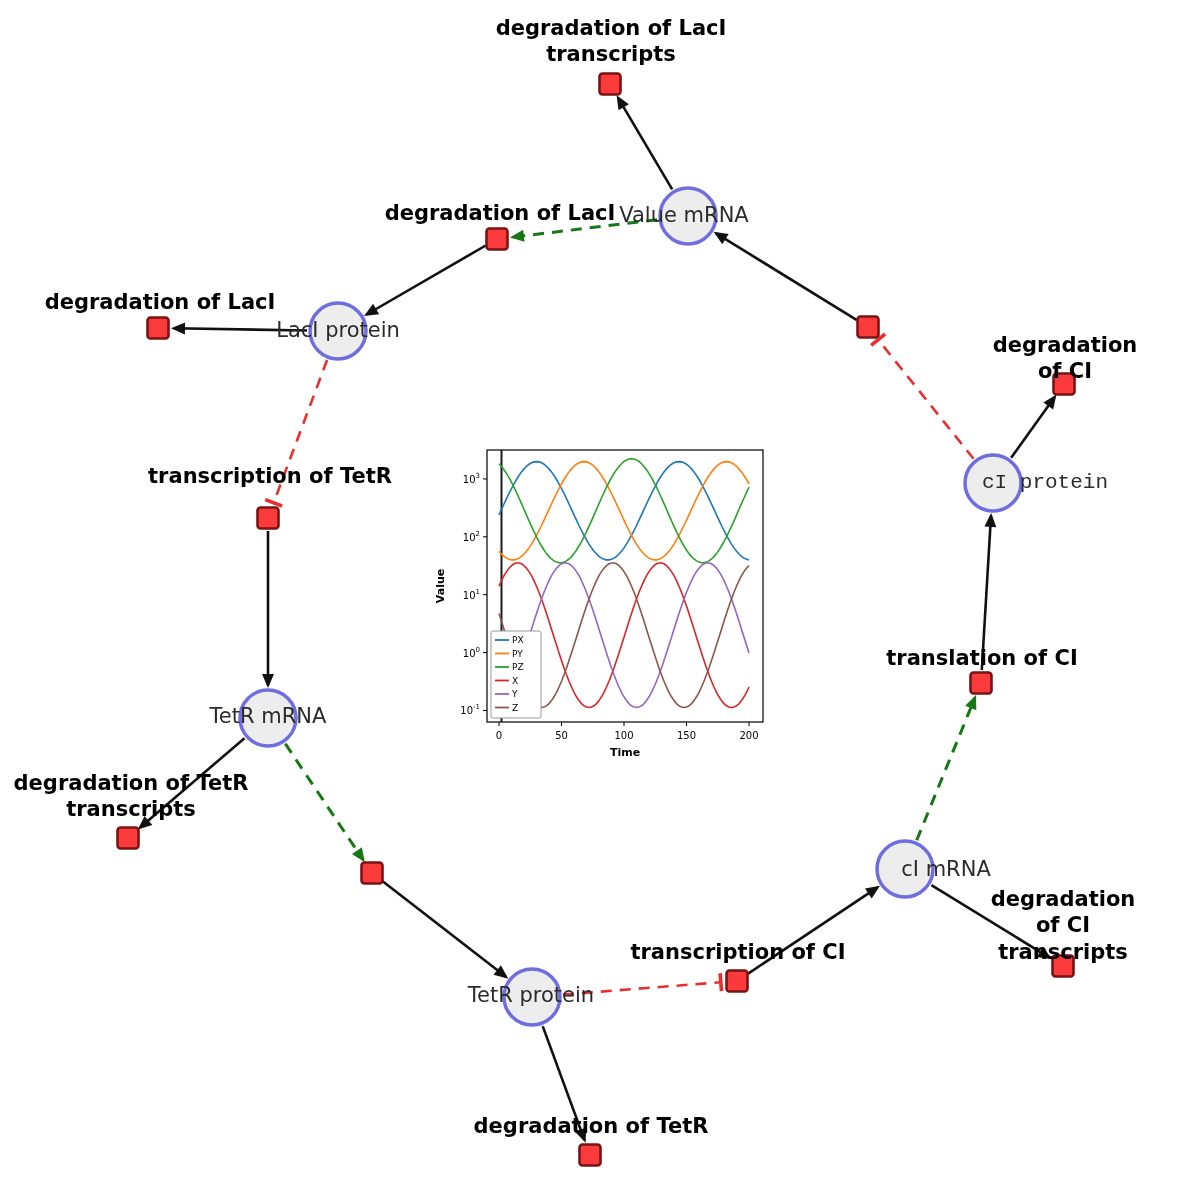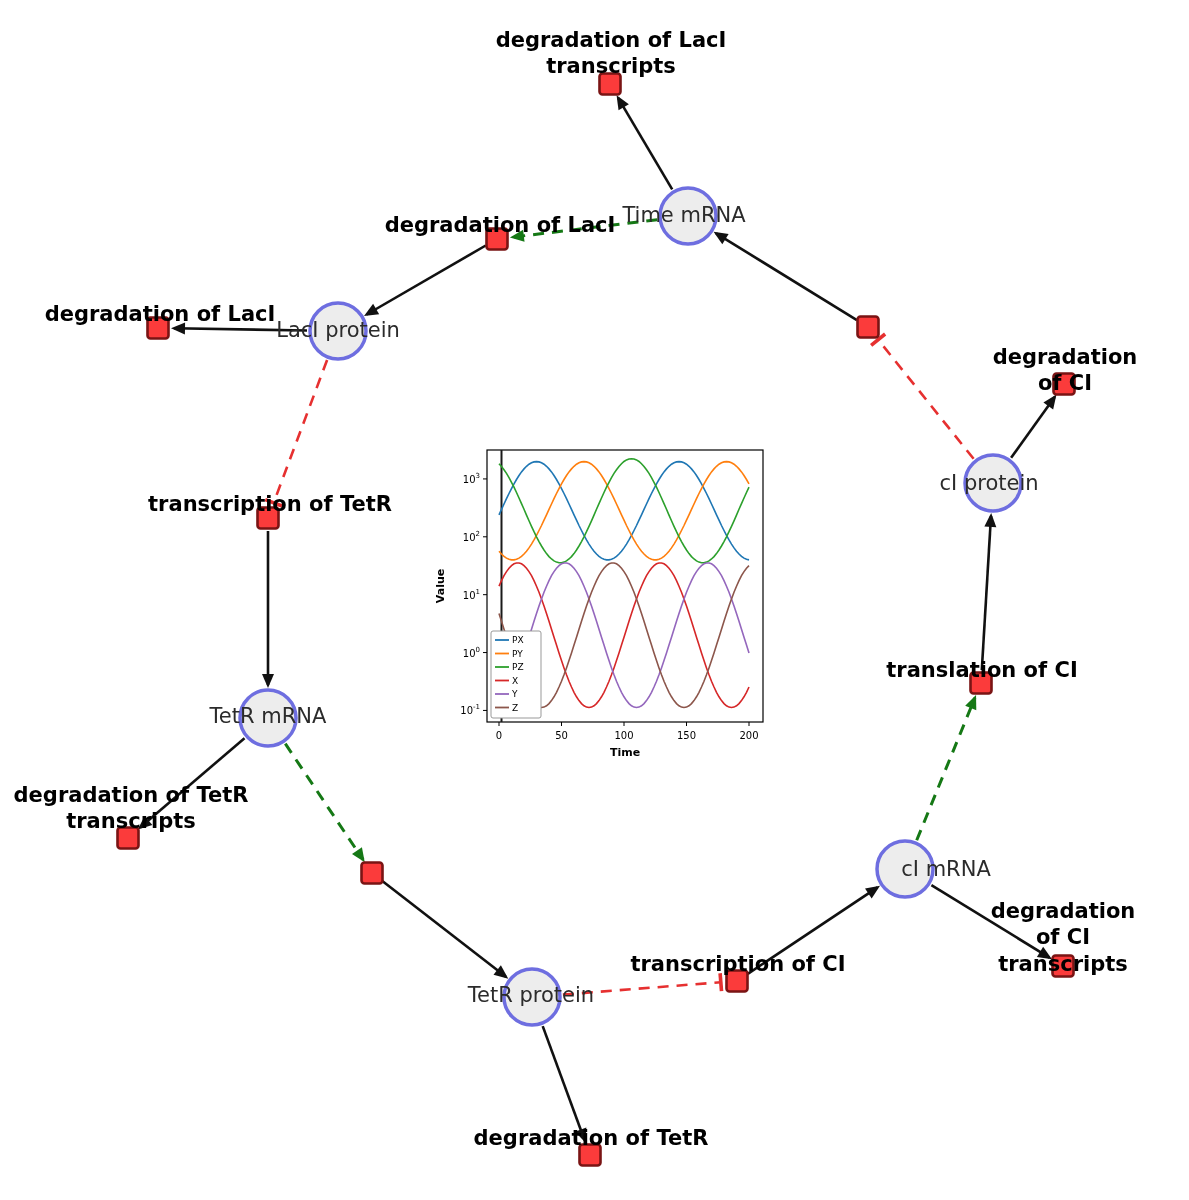--- a/index.html
+++ b/index.html
@@ -3,21 +3,21 @@
 <meta charset="utf-8">
 <style>
   html,body{margin:0;padding:0;background:#ffffff;}
   .stage{position:relative;width:1189px;height:1200px;background:#ffffff;overflow:hidden;
          font-family:"DejaVu Sans",sans-serif;}
   .stage > svg{position:absolute;left:0;top:0;}
   #labels{position:absolute;left:0;top:0;width:100%;height:100%;pointer-events:none;}
   .node-label{position:absolute;transform:translate(-50%,-50%);text-align:center;
               white-space:pre-line;line-height:1.25;}
   .species-label{font-size:21px;font-weight:400;color:#2b2b2b;}
-  .reaction-label{font-size:21px;font-weight:bold;color:#000000;margin-top:12px;}
+  .reaction-label{font-size:21px;font-weight:bold;color:#000000;}
   #chart-inset{position:absolute;left:430px;top:438px;width:345px;height:330px;background:#ffffff;}
   #chart-svg text{font-family:"DejaVu Sans",sans-serif;fill:#000;}
 </style>
 </head>
 <body>
 
 <div class="stage">
   <svg id="edge-layer" width="1189" height="1200" viewBox="0 0 1189 1200">
       <defs>
         <marker id="m-arrow" markerWidth="16" markerHeight="14" refX="12" refY="7" orient="auto" markerUnits="userSpaceOnUse">
@@ -61,32 +61,32 @@
       <rect x="1052.5" y="955.5" width="21" height="21" rx="3" fill="#fb3b3b" stroke="#7a1414" stroke-width="2.6"></rect>
       <rect x="579.5" y="1144.5" width="21" height="21" rx="3" fill="#fb3b3b" stroke="#7a1414" stroke-width="2.6"></rect>
       <circle cx="688" cy="216" r="28" fill="#ededed" stroke="#6e6ee0" stroke-width="3.5"></circle>
       <circle cx="338" cy="331" r="28" fill="#ededed" stroke="#6e6ee0" stroke-width="3.5"></circle>
       <circle cx="268" cy="718" r="28" fill="#ededed" stroke="#6e6ee0" stroke-width="3.5"></circle>
       <circle cx="532" cy="997" r="28" fill="#ededed" stroke="#6e6ee0" stroke-width="3.5"></circle>
       <circle cx="905" cy="869" r="28" fill="#ededed" stroke="#6e6ee0" stroke-width="3.5"></circle>
       <circle cx="993" cy="483" r="28" fill="#ededed" stroke="#6e6ee0" stroke-width="3.5"></circle>
     </svg>
   <div id="labels">
-      <div class="node-label species-label" style="left: 684px; top: 215px;">Time mRNA</div>
+      <div class="node-label species-label" style="left: 684px; top: 215px;">Value mRNA</div>
       <div class="node-label species-label" style="left: 338px; top: 330px;">LacI protein</div>
       <div class="node-label species-label" style="left: 268px; top: 716px;">TetR mRNA</div>
       <div class="node-label species-label" style="left: 531px; top: 995px;">TetR protein</div>
       <div class="node-label species-label" style="left: 905px; top: 869px; margin-left: 41px;">cI mRNA</div>
-      <div class="node-label species-label" style="left: 989px; top: 483px;">cI protein</div>
+      <div class="node-label species-label" style="left: 1045px; top: 483px; font-family: Liberation Mono, monospace;">cI protein</div>
       <div class="node-label reaction-label" style="left: 611px; top: 41px;">degradation of LacI
 transcripts</div>
       <div class="node-label reaction-label" style="left: 500px; top: 213px;">degradation of LacI</div>
       <div class="node-label reaction-label" style="left: 160px; top: 302px;">degradation of LacI</div>
       <div class="node-label reaction-label" style="left: 1065px; top: 358px;">degradation of CI</div>
-      <div class="node-label reaction-label" style="left: 270px; top: 492px; text-align: center;">transcription of TetR</div>
+      <div class="node-label reaction-label" style="left: 270px; top: 476px; text-align: center;">transcription of TetR</div>
       <div class="node-label reaction-label" style="left: 982px; top: 658px;">translation of CI</div>
       <div class="node-label reaction-label" style="left: 131px; top: 796px;">degradation of TetR
 transcripts</div>
       <div class="node-label reaction-label" style="left: 738px; top: 952px;">transcription of CI</div>
       <div class="node-label reaction-label" style="left: 1063px; top: 925px;">degradation of CI
 transcripts</div>
       <div class="node-label reaction-label" style="left: 591px; top: 1126px;">degradation of TetR</div>
     </div>
   <div id="chart-inset">
     <svg id="chart-svg" width="345" height="330" viewBox="0 0 345 330">

